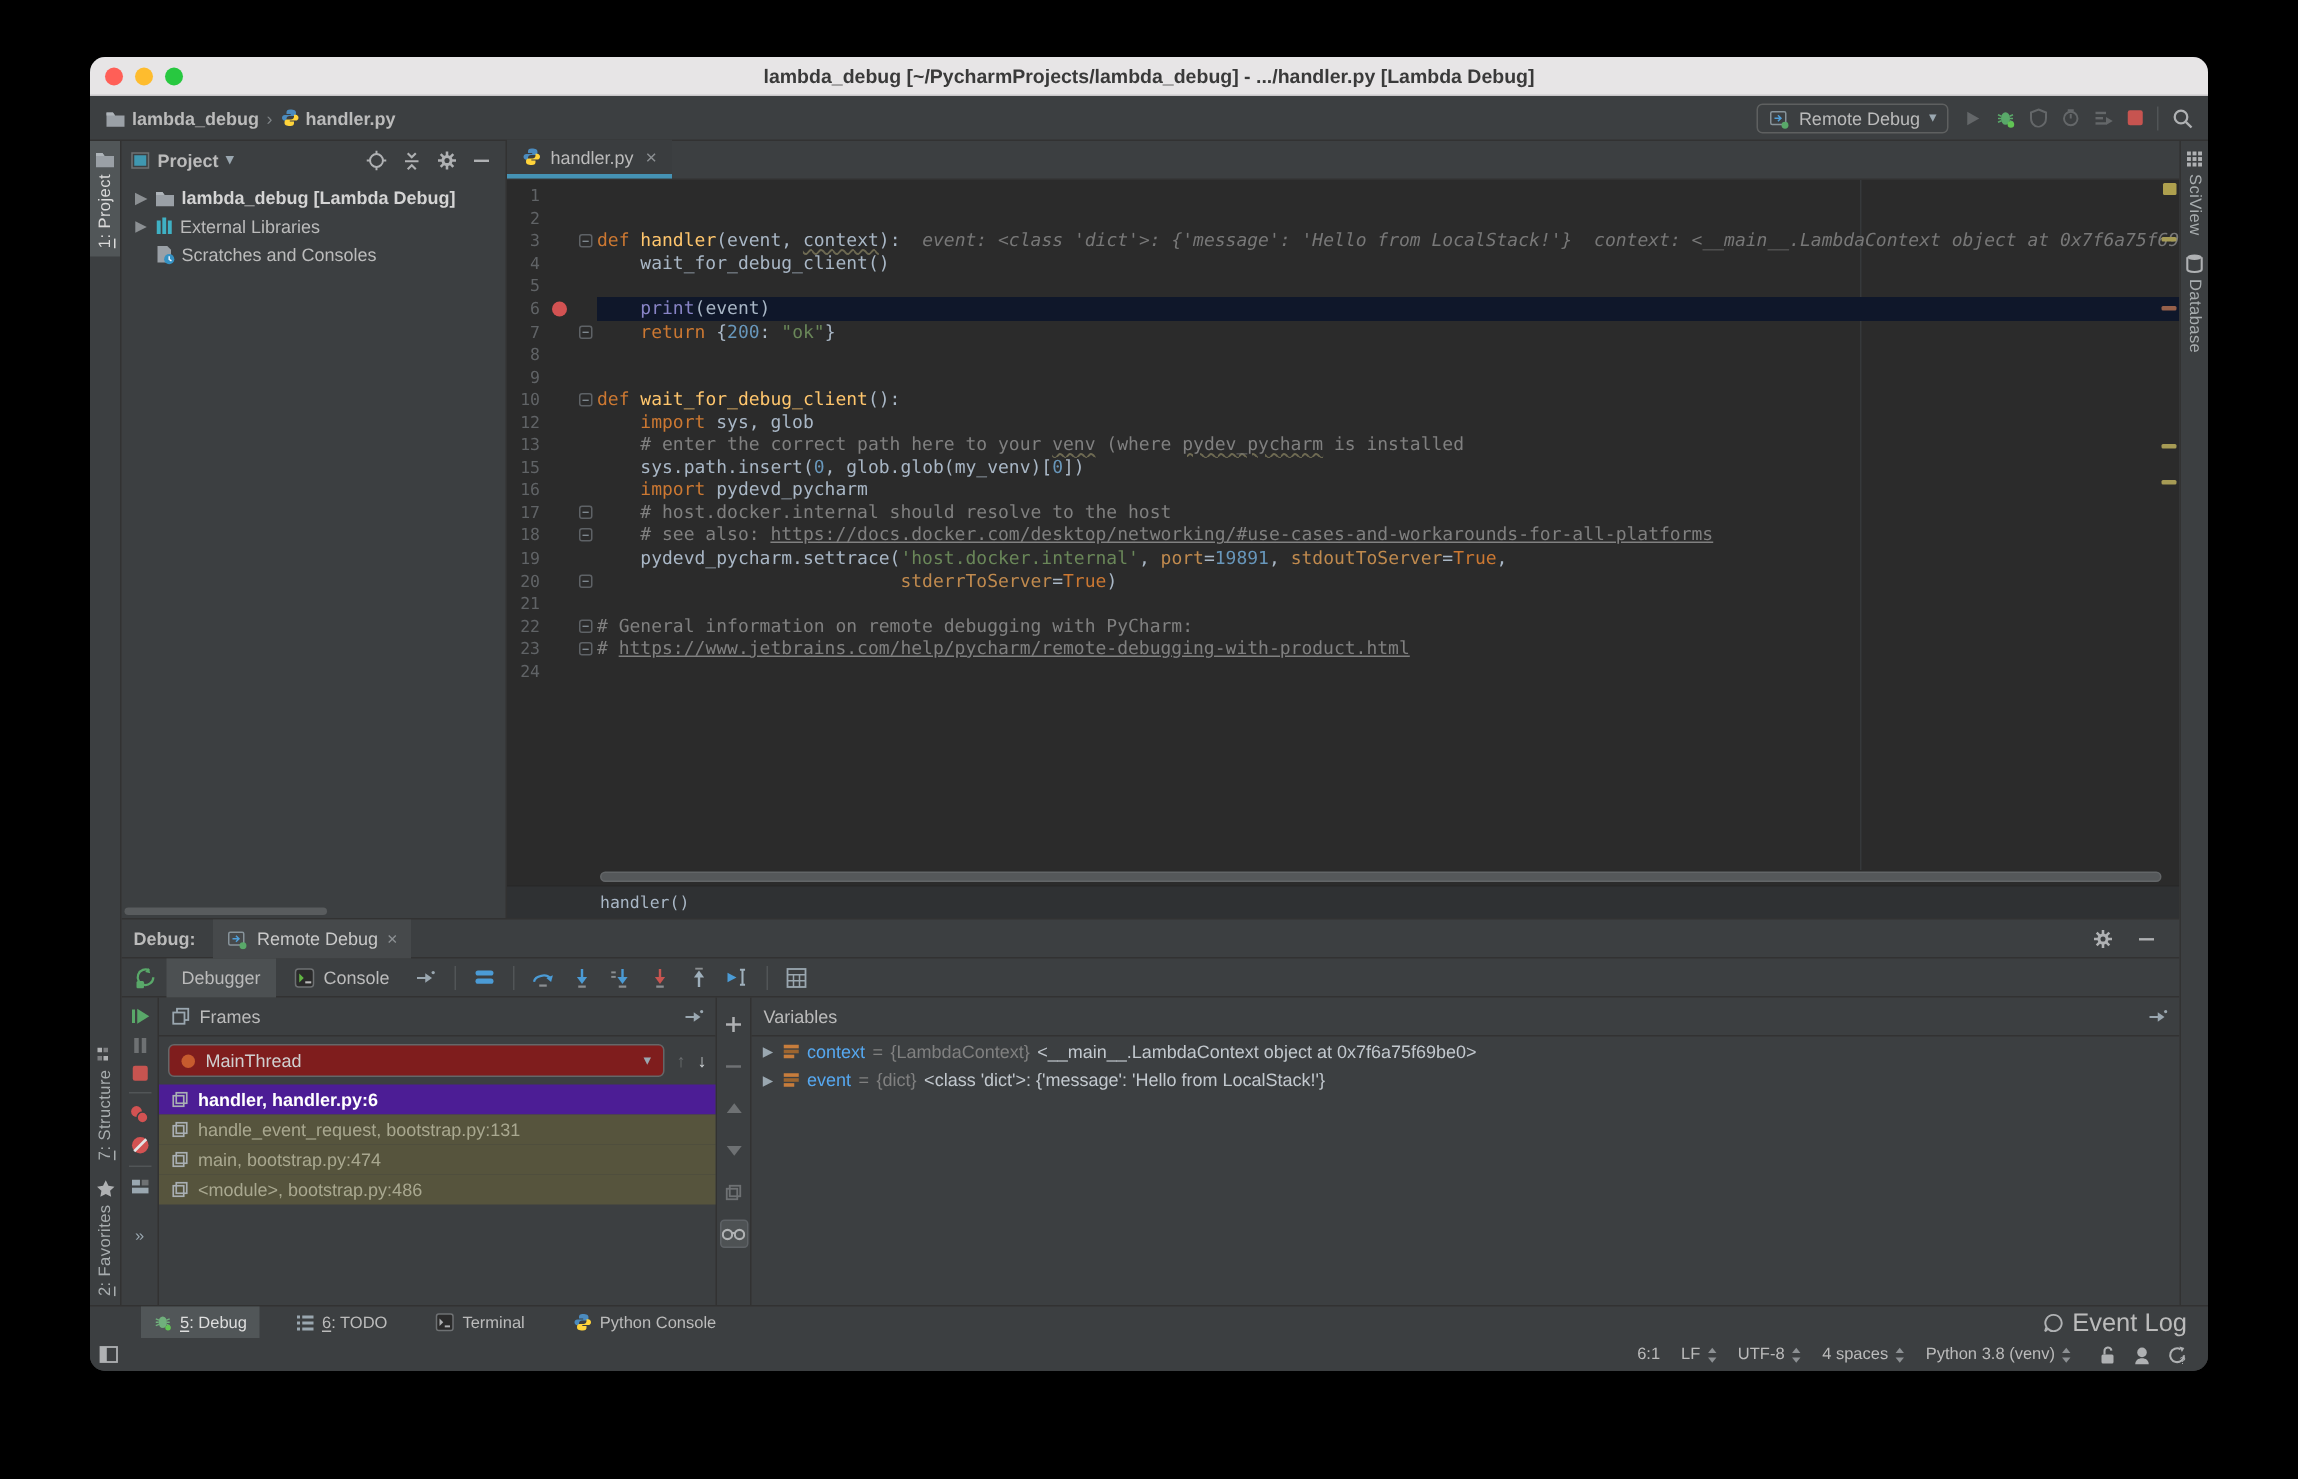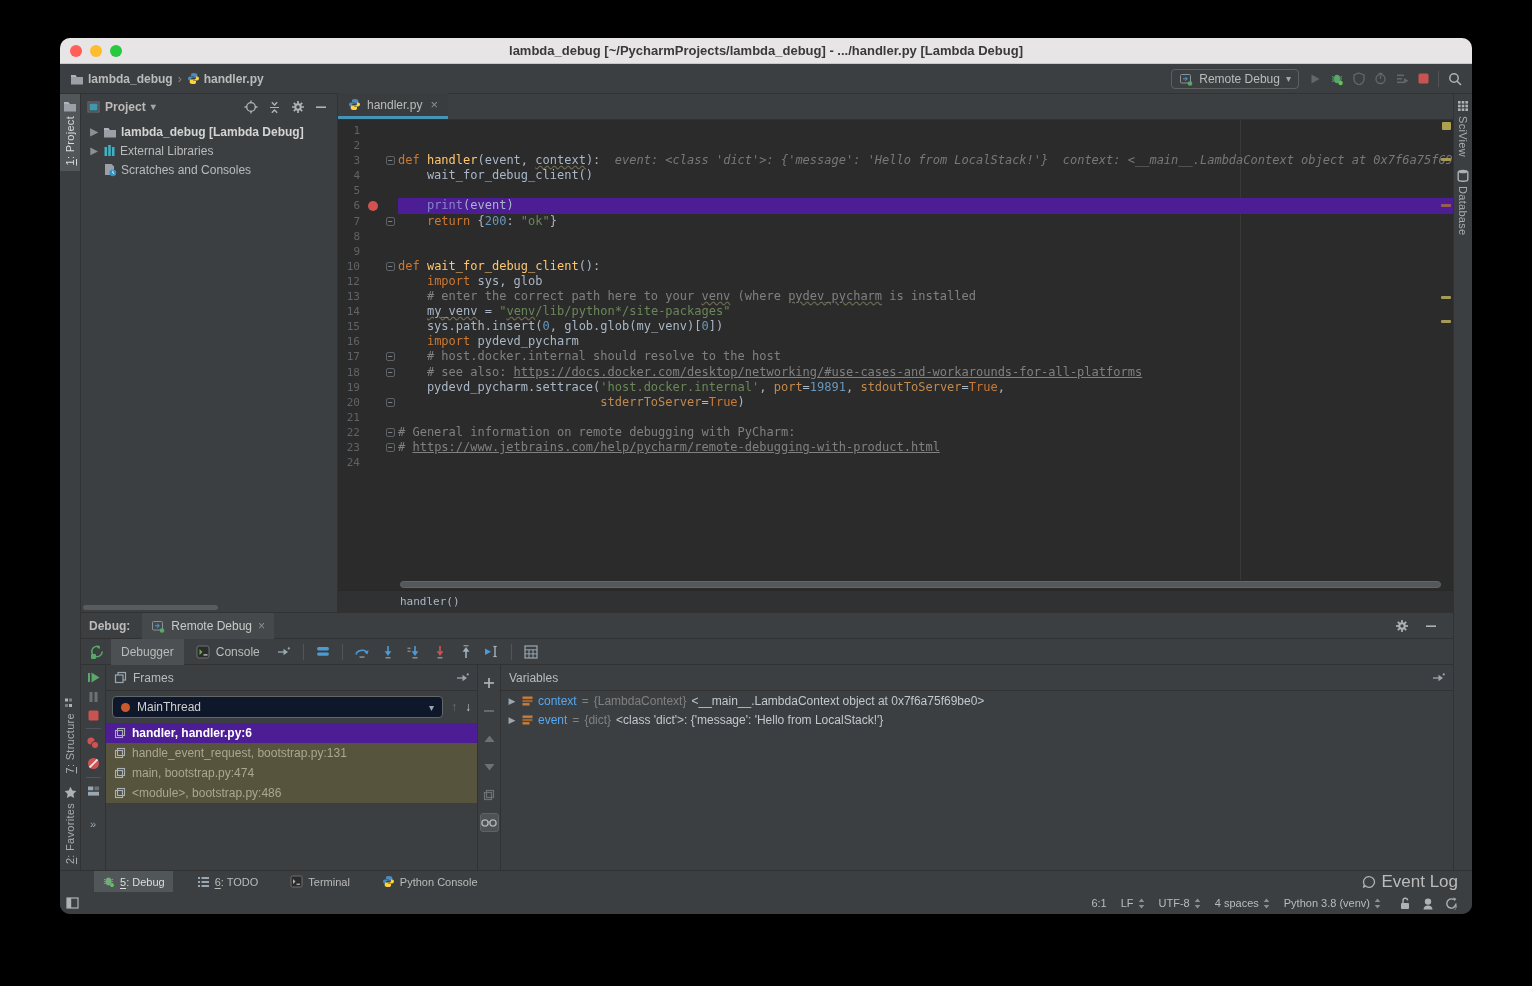--- a/index.html
+++ b/index.html
@@ -52,21 +52,21 @@
   .ed-tab .close { color:#8C9093; font-size:13px; margin-left:2px; }
   .ed-body { flex:1; position:relative; overflow:hidden; }
   .wrap-guide { position:absolute; left:902px; top:0; bottom:0; width:1px; background:#36393B; }
   .code-lines { position:absolute; left:0; top:3px; right:0; }
   .row { display:flex; height:15.1px; line-height:15.1px; font-family:"DejaVu Sans Mono", monospace; font-size:12px; position:relative; }
   .ln { width:22px; text-align:right; color:#606366; font-size:11px; flex:none; }
   .gut { width:38px; flex:none; position:relative; }
   .gut .bp { position:absolute; left:8px; top:3px; width:10px; height:10px; border-radius:50%; background:#D25252; }
   .gut .fold { position:absolute; right:3px; top:3px; width:9px; height:9px; border:1px solid #5E6266; border-radius:2px; color:#9AA7B0; font-size:8px; line-height:7px; text-align:center; background:#2B2B2B; }
   .code { flex:1; white-space:pre; color:#A9B7C6; }
-  .row.cur .code { background:#4c1d95; }
+  .row.cur .code { background:#0f172a; }
   .tok.k { color:#CC7832; } .tok.f { color:#FFC66D; } .tok.b { color:#8884C6; }
   .tok.s { color:#6A8759; } .tok.d { color:#629755; font-style:italic; }
   .tok.n { color:#6897BB; } .tok.c { color:#808080; } .tok.cl { color:#808080; text-decoration:underline; }
   .tok.h { color:#787878; font-style:italic; } .tok.p { color:#A9B7C6; } .tok.a { color:#C08A4E; }
   .tok.sq { text-decoration-line:underline; text-decoration-style:wavy; text-decoration-color:#6E6A52; }
   .stripe-marks { position:absolute; right:0; top:0; bottom:0; width:14px; }
   .smark { position:absolute; right:2px; border-radius:1px; }
   .ed-hscroll { height:10px; background:#2B2B2B; position:relative; }
   .ed-hscroll .thumb { position:absolute; left:62px; right:12px; top:1px; height:7px; border-radius:4px; background:#55585A; border:1px solid #636668; }
   .ed-crumbs { height:22px; background:#2F3133; border-top:1px solid #282828; color:#A9B7C6; font-size:11px; display:flex; align-items:center; padding-left:62px; font-family:"DejaVu Sans Mono", monospace; }
@@ -86,21 +86,21 @@
   .dbg-content { flex:1; display:flex; min-height:0; }
 
   .dbg-left { width:25px; border-right:1px solid #323232; display:flex; flex-direction:column; align-items:center; padding-top:6px; gap:7px; }
   .dbg-left .seph { width:15px; height:1px; background:#515557; }
   .dbg-left .more { color:#9AA7B0; font-size:11px; margin-top:14px; }
 
   .frames { width:372px; border-right:1px solid #323232; display:flex; flex-direction:column; }
   .panel-head { height:26px; display:flex; align-items:center; gap:6px; padding:0 8px; border-bottom:1px solid #323232; color:#BBBBBB; font-size:12px; }
   .panel-head .grow { flex:1; }
   .thread-row { display:flex; align-items:center; gap:8px; padding:5px 6px; }
-  .thread-dd { flex:1; height:22px; background:#0f172a; border:1px solid #646768; border-radius:4px; display:flex; align-items:center; gap:7px; padding:0 8px; color:#D0D0D0; font-size:12px; }
+  .thread-dd { flex:1; height:22px; background:#7f1d1d; border:1px solid #646768; border-radius:4px; display:flex; align-items:center; gap:7px; padding:0 8px; color:#D0D0D0; font-size:12px; }
   .thread-dd .dot { width:9px; height:9px; border-radius:50%; background:#C75B2E; }
   .thread-dd .dd { margin-left:auto; color:#9AA7B0; font-size:10px; }
   .arrow-btn { font-size:13px; }
   .frame-list { flex:1; }
   .frame { height:20px; display:flex; align-items:center; gap:6px; padding-left:8px; font-size:12px; color:#BBBBBB; white-space:nowrap; }
   .frame.sel { background:#4c1d95; color:#FFFFFF; font-weight:700; }
   .frame.lib { background:#56543D; color:#A9A890; }
 
   .watchbar { width:23px; border-right:1px solid #323232; display:flex; flex-direction:column; align-items:center; padding-top:8px; gap:9px; }
   .watchbar .wic { width:19px; height:19px; display:flex; align-items:center; justify-content:center; border-radius:3px; }
@@ -488,25 +488,20 @@
               <span class="ln">12</span>
               <span class="gut"></span>
               <span class="code"><span class="tok p">    </span><span class="tok k">import </span><span class="tok p">sys, glob</span></span>
             </div>
             <div class="row">
               <span class="ln">13</span>
               <span class="gut"></span>
               <span class="code"><span class="tok c">    # enter the correct path here to your </span><span class="tok c sq">venv</span><span class="tok c"> (where </span><span class="tok c sq">pydev_pycharm</span><span class="tok c"> is installed</span></span>
             </div>
             <div class="row">
-              <span class="ln">14</span>
-              <span class="gut"></span>
-              <span class="code"><span class="tok p">    </span><span class="tok p sq">my_venv</span><span class="tok p"> = </span><span class="tok s">"</span><span class="tok s sq">venv</span><span class="tok s">/lib/python*/site-packages"</span></span>
-            </div>
-            <div class="row">
               <span class="ln">15</span>
               <span class="gut"></span>
               <span class="code"><span class="tok p">    sys.path.insert(</span><span class="tok n">0</span><span class="tok p">, glob.glob(my_venv)[</span><span class="tok n">0</span><span class="tok p">])</span></span>
             </div>
             <div class="row">
               <span class="ln">16</span>
               <span class="gut"></span>
               <span class="code"><span class="tok p">    </span><span class="tok k">import </span><span class="tok p">pydevd_pycharm</span></span>
             </div>
             <div class="row">

